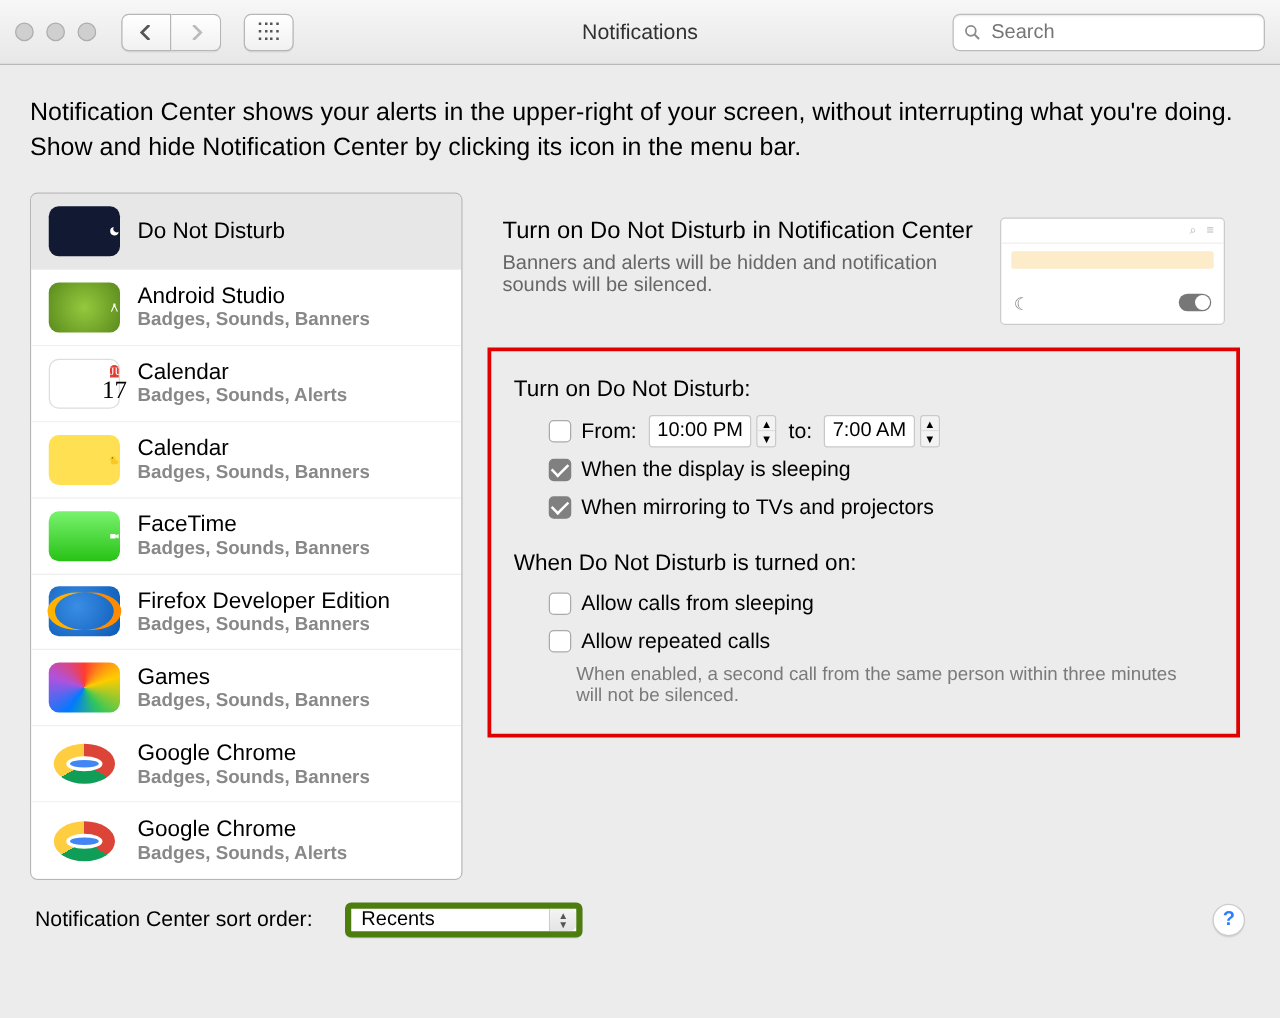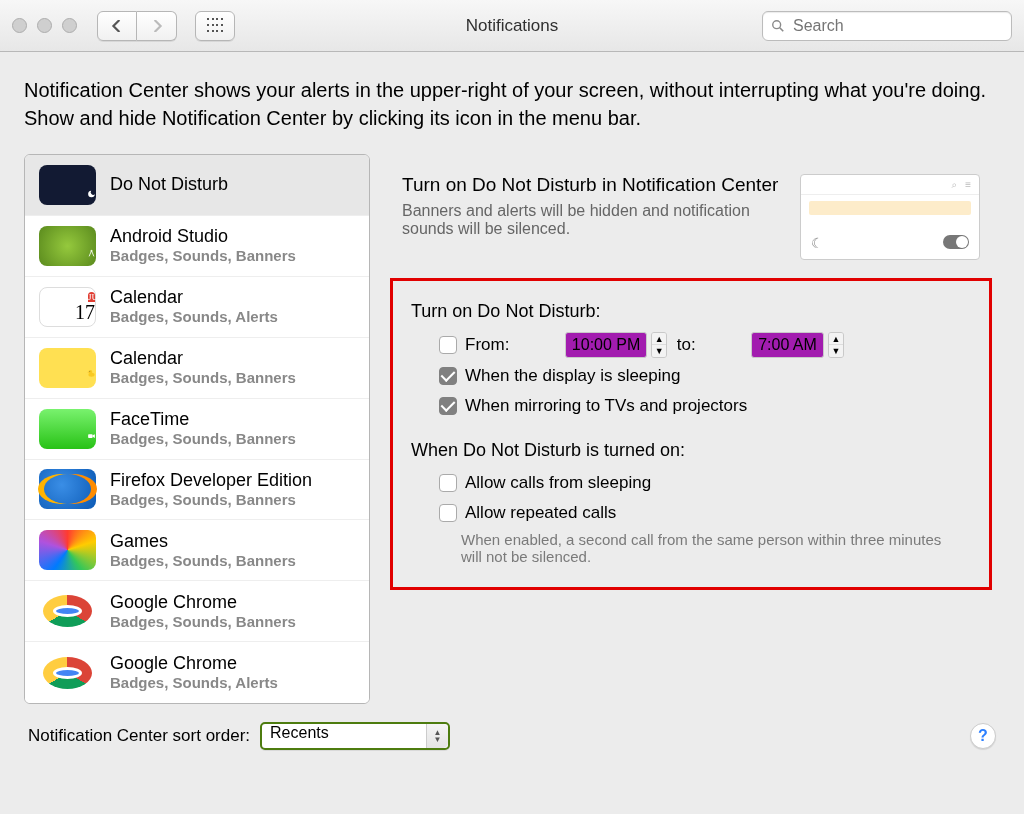--- a/index.html
+++ b/index.html
@@ -104,21 +104,21 @@
     height: 68px;
     padding: 0 14px;
     border-bottom: 1px solid #eee;
     cursor: default;
     background:#fff;
   }
   .side-item.selected { background: #e7e7e7; }
   .side-item .icon {
     width: 57px; height: 40px; border-radius: 8px;
     margin-right: 14px;
-    display:flex; align-items:flex-end; justify-content:center;
+    display:flex; align-items:center; justify-content:center;
     flex-shrink:0;
     padding-left:48px;
   }
   .side-name { font-size: 18px; font-weight: 500; line-height: 1.1; }
   .side-sub  { font-size: 15px; color:#888; line-height: 1.15; font-weight: bold; }
 
   
   .detail {
     flex: 1;
     border-radius: 6px;
@@ -183,45 +183,44 @@
   .cb:checked {
     background:#808080; border-color:#808080;
   }
   .cb:checked::after {
     content:""; position:absolute;
     left:4px; top:0px; width:6px; height:11px;
     border:2px solid #fff; border-top:none; border-left:none;
     transform: rotate(45deg);
   }
   .timebox {
-    background:#a21caf; border:1px solid #c9c9c9;
+    background:#ffffff; border:1px solid #c9c9c9;
     height:26px; padding:0 6px; display:flex; align-items:center;
     font-size:16px;
     border-radius:3px;
-    margin-left:46px;
   }
   .stepper {
     display:flex; flex-direction:column; margin-left:4px;
     border:1px solid #c9c9c9; border-radius:3px; overflow:hidden;
   }
   .stepper button {
     width:14px; height:12px; line-height:10px; font-size:9px;
     border:none; background:#f3f3f3; padding:0; cursor:pointer;
   }
   .stepper button:first-child{ border-bottom:1px solid #ddd;}
   .tiny-note { font-size:15px; color:#7a7a7a; margin: 4px 0 0 50px; max-width:500px;}
 
   .sort-row {
-    display:flex; align-items:center; gap:10px;
+    display:flex; align-items:center; gap:26px;
     padding: 18px 4px 4px 4px;
     font-size: 17px;
   }
   .dropdown {
     width: 190px; height: 28px;
-    background:#fff; border:2px solid #4d7c0f; border-radius:5px;
+    background:#fff; border:5px solid #4d7c0f; border-radius:5px;
     display:flex; align-items:flex-start; padding:0 8px;
     font-size:16px;
     position:relative;
     box-shadow: 0 1px 0 rgba(0,0,0,0.08);
   }
   .dropdown .arr {
     position:absolute; right:0; top:0; bottom:0; width:22px;
     background: linear-gradient(#f4f4f4,#e4e4e4);
     border-left:1px solid #ccc;
     border-radius: 0 5px 5px 0;

